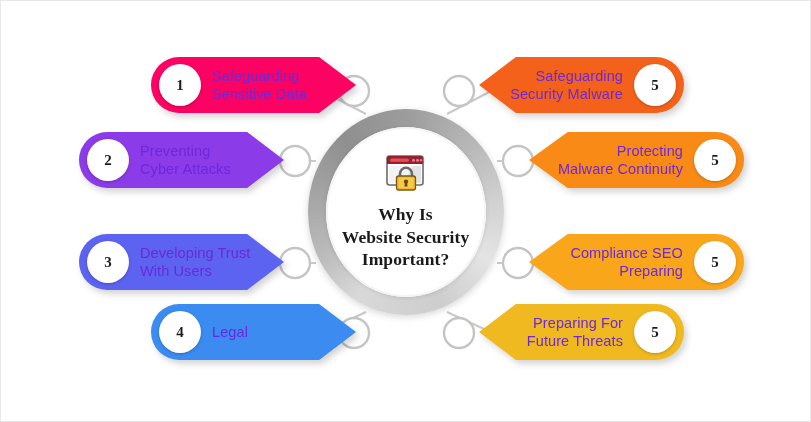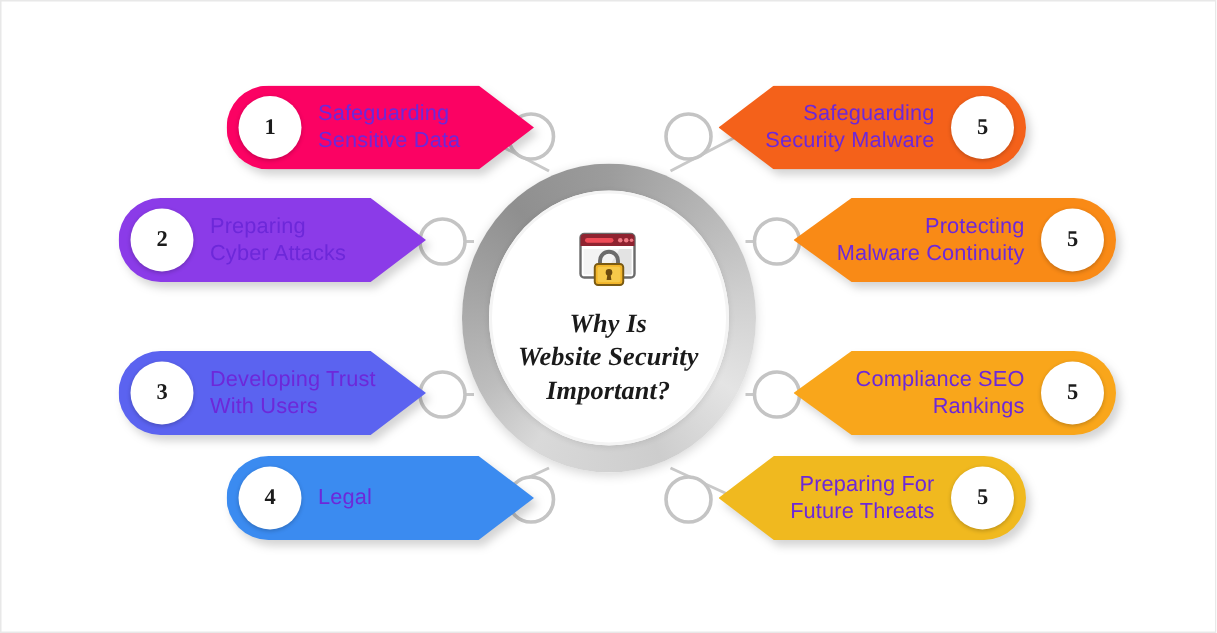--- a/index.html
+++ b/index.html
@@ -51,21 +51,20 @@
   }
   .hub-icon{margin-bottom:6px;}
   .hub-title{
     font-family:"Liberation Serif",serif;
     font-weight:bold;
     font-size:17.5px;
     line-height:1.28;
     color:#1a1a1a;
     text-align:center;
     letter-spacing:.1px;
-    font-style:italic;
   }
   .hub-title span{display:block;white-space:nowrap;}
 
   
   .pill{
     position:absolute;
     height:56px;
     display:flex;
     align-items:center;
     filter:drop-shadow(3px 4px 3px rgba(0,0,0,.17));
@@ -180,21 +179,21 @@
         <span>Sensitive Data</span>
       </div>
     </div>
   </div>
 
   <div class="pill left" style="left:78px;top:131px;width:205px;">
     <div class="shape" style="background: rgb(139, 59, 232);"></div>
     <div class="content">
       <div class="badge">2</div>
       <div class="label">
-        <span>Preparing</span>
+        <span>Preventing</span>
         <span>Cyber Attacks</span>
       </div>
     </div>
   </div>
 
   <div class="pill left" style="left:78px;top:233px;width:205px;">
     <div class="shape" style="background: rgb(91, 99, 240);"></div>
     <div class="content">
       <div class="badge">3</div>
       <div class="label">
@@ -234,21 +233,21 @@
       </div>
       <div class="badge">5</div>
     </div>
   </div>
 
   <div class="pill right" style="left:528px;top:233px;width:215px;">
     <div class="shape" style="background: rgb(249, 166, 27);"></div>
     <div class="content">
       <div class="label">
         <span>Compliance SEO</span>
-        <span>Rankings</span>
+        <span>Preparing</span>
       </div>
       <div class="badge">5</div>
     </div>
   </div>
 
   <div class="pill right" style="left:478px;top:303px;width:205px;align-items:flex-end;">
     <div class="shape" style="background: rgb(240, 185, 31);"></div>
     <div class="content">
       <div class="label">
         <span>Preparing For</span>

